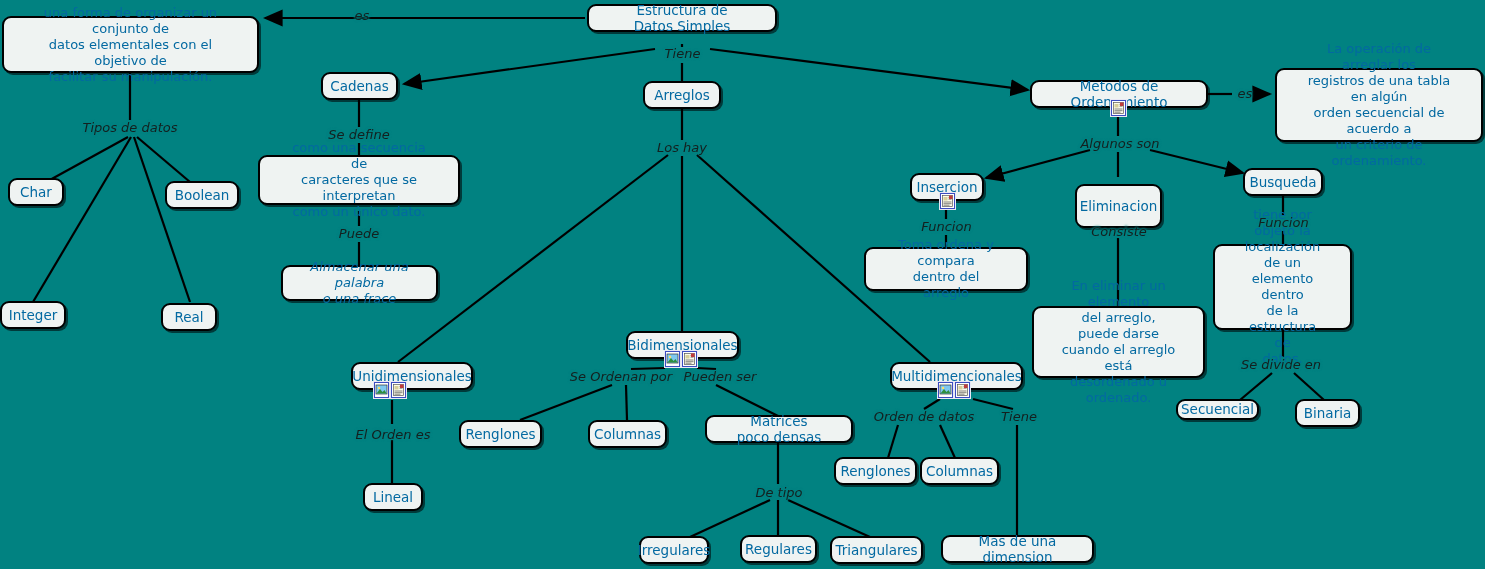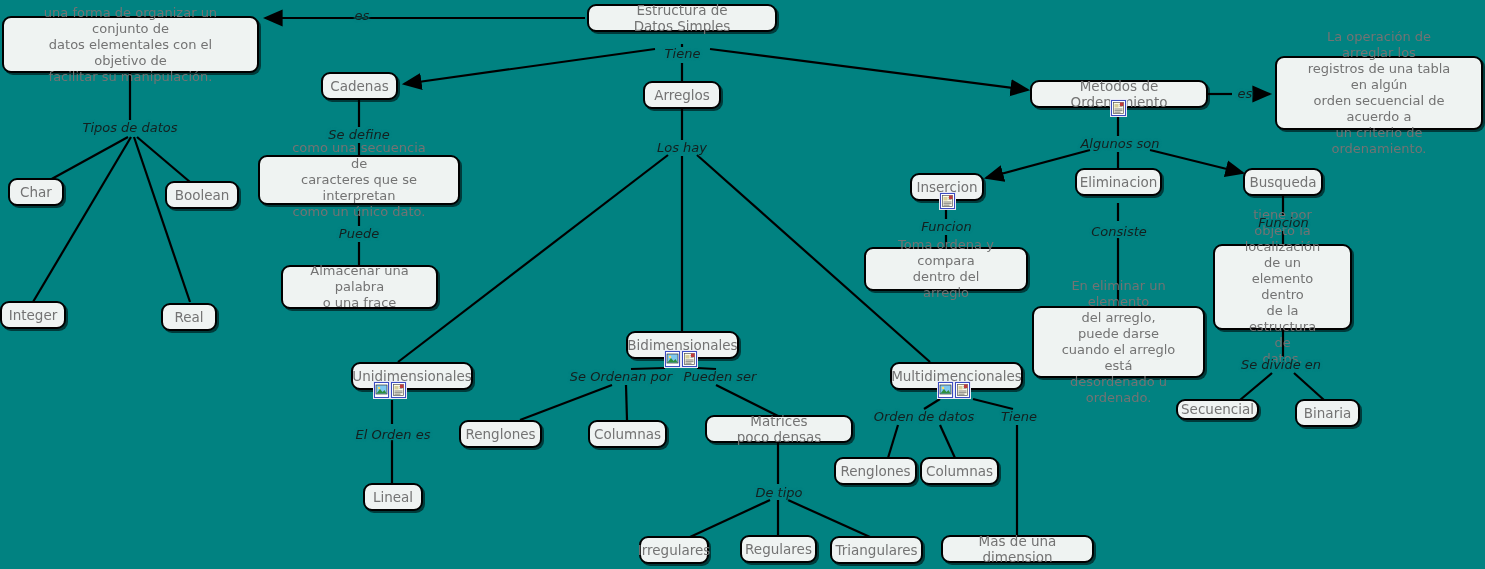--- a/index.html
+++ b/index.html
@@ -19,21 +19,21 @@
     left:0;top:0;
     width:1485px;height:569px;
     pointer-events:none;
   }
   .node{
     position:absolute;
     box-sizing:border-box;
     background:#eff3f2;
     border:2px solid #000;
     border-radius:9px;
-    color:#737373;
+    color:#0369a1;
     font-size:13.5px;
     line-height:16.5px;
     text-align:center;
     padding:4px 26px;
     white-space:pre-line;
     display:flex;
     align-items:center;
     justify-content:center;
     box-shadow:2px 2px 0 rgba(0,0,0,0.55);
     z-index:3;
@@ -159,21 +159,21 @@
 
   <div class="node" style="left:8px;top:178px;width:56px;height:28px;">Char</div>
   <div class="node" style="left:165px;top:181px;width:74px;height:28px;">Boolean</div>
   <div class="node" style="left:0px;top:301px;width:66px;height:28px;">Integer</div>
   <div class="node" style="left:161px;top:303px;width:52px;height:28px;">Real</div>
 
   <div class="node" style="left:321px;top:72px;width:77px;height:28px;">Cadenas</div>
   <div class="node big" style="left:258px;top:155px;width:202px;height:50px;">como una secuencia de
 caracteres que se interpretan
 como un único dato.</div>
-  <div class="node big" style="left:281px;top:265px;width:157px;height:44px;">Almacenar una palabra
+  <div class="node big" style="left:281px;top:265px;width:157px;height:36px;font-style:italic;">Almacenar una palabra
 o una frace</div>
 
   <div class="node" style="left:643px;top:81px;width:78px;height:28px;">Arreglos</div>
 
   <div class="node" style="left:331px;top:362px;width:122px;height:28px;margin-left:20px;">Unidimensionales</div>
   <div class="iconbar" style="left:374px;top:382px;">
     <span class="mini-icon">
       <svg width="13" height="14" viewBox="0 0 13 14">
           <rect x="0" y="0" width="13" height="14" fill="#fff"></rect>
           <rect x="1" y="2" width="11" height="9" fill="#7ec8f0" stroke="#333" stroke-width="0.7"></rect>
@@ -274,21 +274,21 @@
             <path d="M7.5,3.4 h3"></path>
             <path d="M7.5,5.2 h3"></path>
             <path d="M2.5,8 h8"></path>
             <path d="M2.5,9.7 h8"></path>
             <path d="M2.5,11.2 h6"></path>
           </g>
           <rect x="8" y="1.5" width="3.5" height="3.5" fill="#c03b3b"></rect>
         </svg>
     </span>
   </div>
-  <div class="node big" style="left:1275px;top:56px;width:208px;height:74px;">La operación de arreglar los
+  <div class="node big" style="left:1275px;top:68px;width:208px;height:74px;">La operación de arreglar los
 registros de una tabla en algún
 orden secuencial de acuerdo a
 un criterio de ordenamiento.</div>
 
   <div class="node" style="left:910px;top:173px;width:74px;height:28px;">Insercion</div>
   <div class="iconbar" style="left:940px;top:193px;">
     <span class="mini-icon">
       <svg width="13" height="14" viewBox="0 0 13 14">
           <rect x="0" y="0" width="13" height="14" fill="#fff"></rect>
           <rect x="1.5" y="1.5" width="10" height="11" fill="#fdfbe8" stroke="#555" stroke-width="0.7"></rect>
@@ -300,21 +300,21 @@
             <path d="M2.5,9.7 h8"></path>
             <path d="M2.5,11.2 h6"></path>
           </g>
           <rect x="8" y="1.5" width="3.5" height="3.5" fill="#c03b3b"></rect>
         </svg>
     </span>
   </div>
   <div class="node big" style="left:864px;top:247px;width:164px;height:44px;">Toma ordena y compara
 dentro del arreglo</div>
 
-  <div class="node" style="left:1075px;top:168px;width:87px;height:28px;text-align:right;">Eliminacion</div>
+  <div class="node" style="left:1075px;top:184px;width:87px;height:44px;text-align:right;">Eliminacion</div>
   <div class="node big" style="left:1032px;top:306px;width:173px;height:72px;">En eliminar un elemento
 del arreglo, puede darse
 cuando el arreglo está
 desordenado u ordenado.</div>
 
   <div class="node" style="left:1243px;top:168px;width:80px;height:28px;">Busqueda</div>
   <div class="node big" style="left:1213px;top:244px;width:139px;height:86px;">tiene por objeto la
 localización de un
 elemento dentro
 de la estructura de

